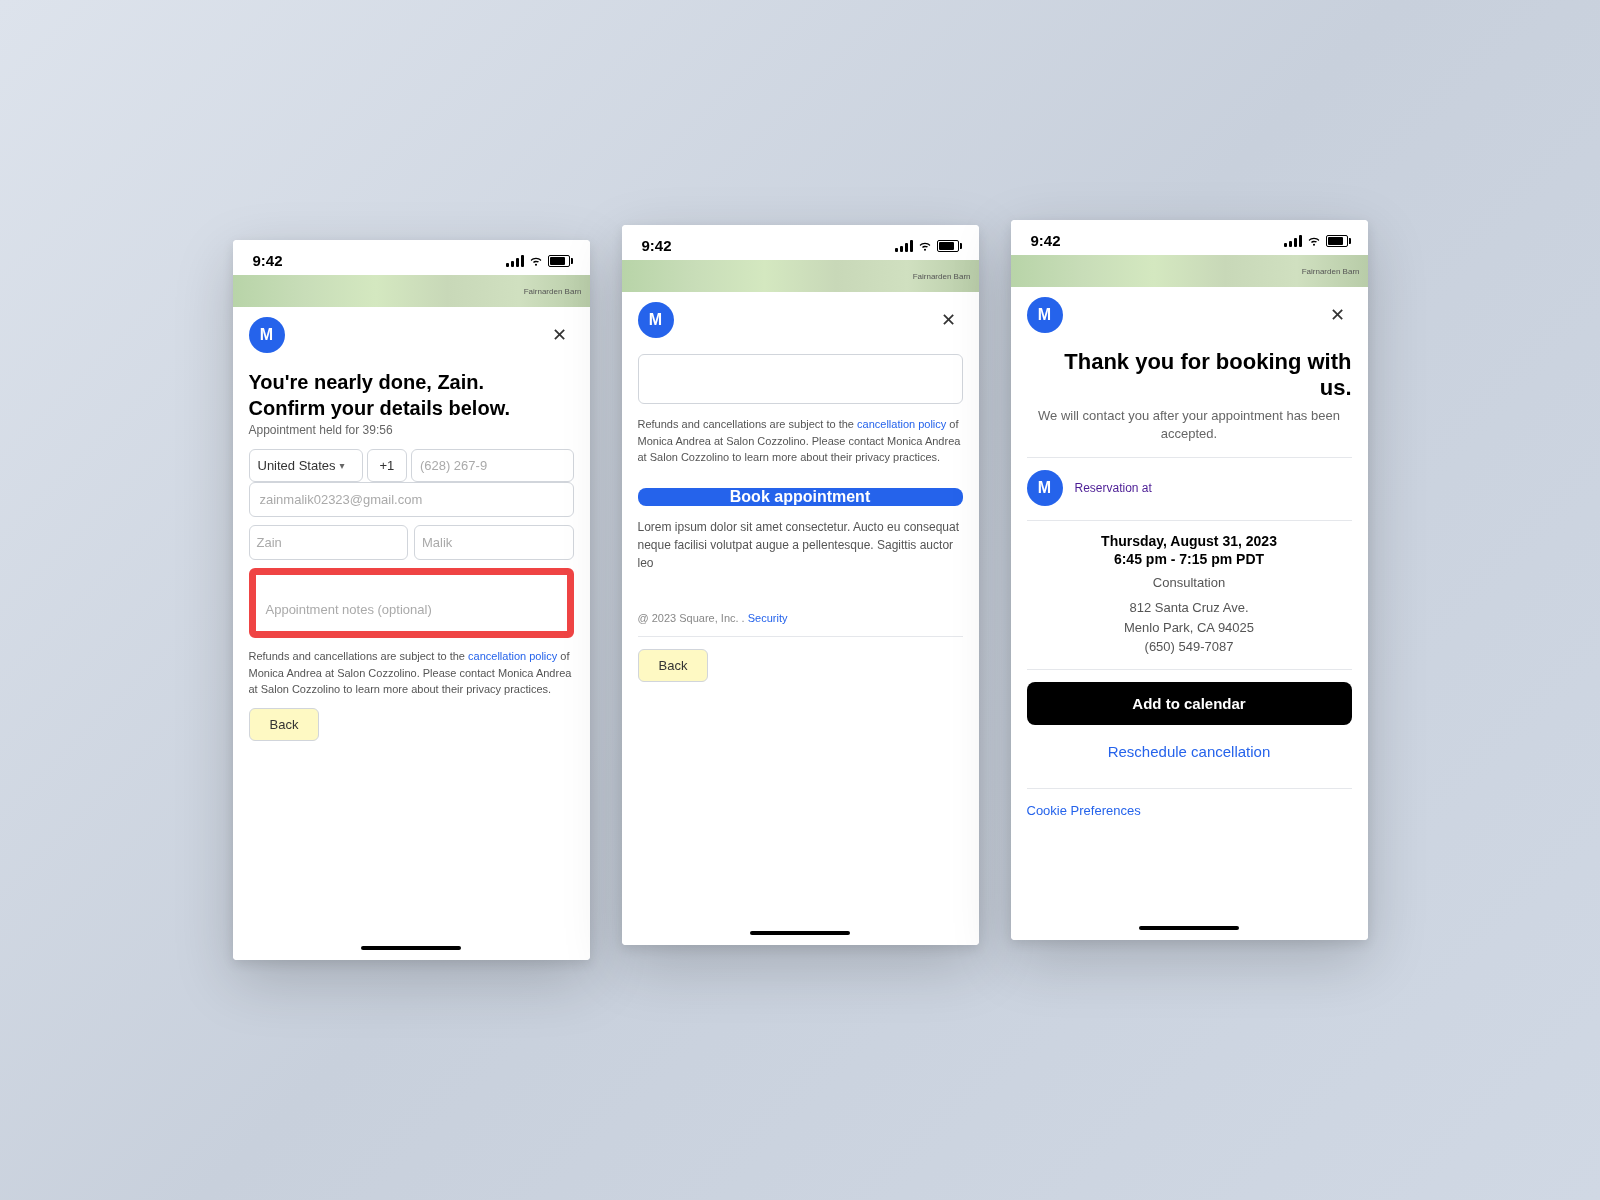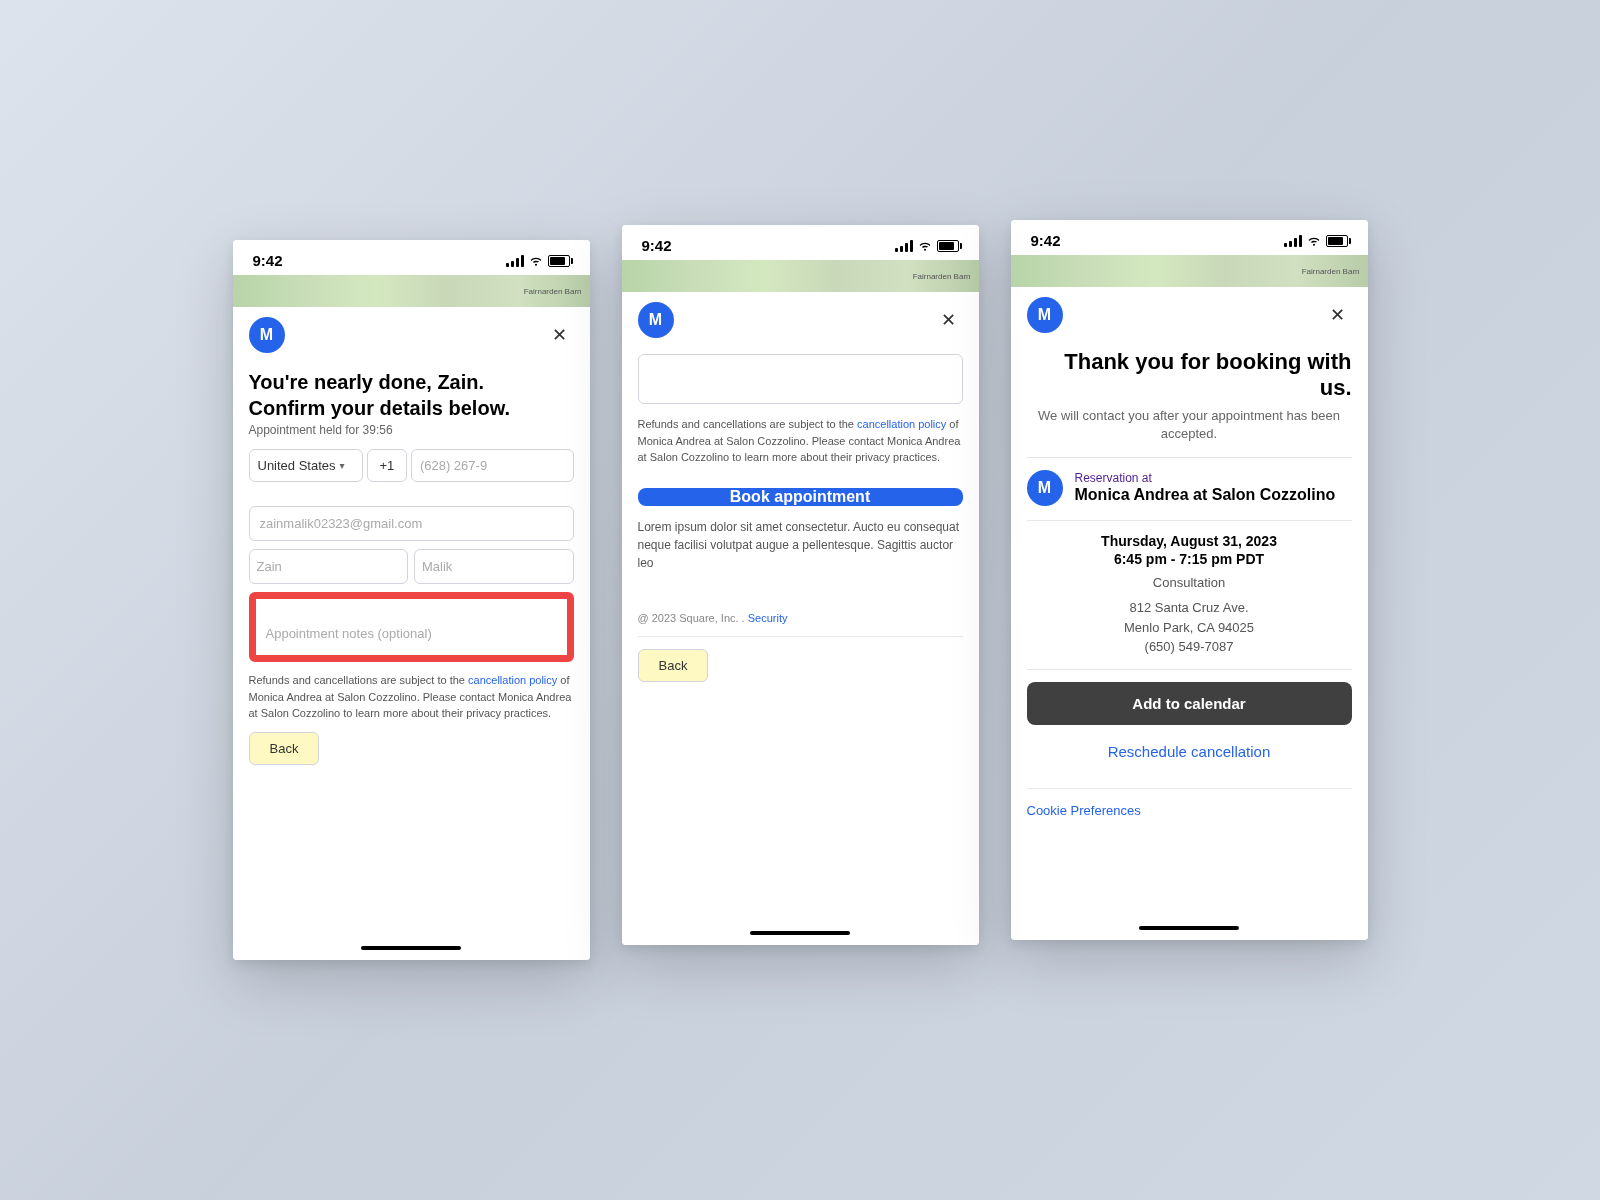--- a/index.html
+++ b/index.html
@@ -173,21 +173,21 @@
 
     .appointment-timer {
       font-size: 12px;
       color: #666;
       margin-bottom: 12px;
     }
 
     .phone-input-group {
       display: flex;
       gap: 4px;
-      margin-bottom: 24px;
+      margin-bottom: 0;
     }
 
     .country-select {
       display: flex;
       align-items: center;
       border: 1px solid #d1d5db;
       border-radius: 6px;
       padding: 8px 8px;
       font-size: 13px;
       color: #333;
@@ -374,21 +374,21 @@
     }
 
     .appt-address {
       font-size: 13px;
       color: #555;
       line-height: 1.5;
     }
 
     .add-calendar-btn {
       width: 100%;
-      background: #404040;
+      background: #000000;
       color: white;
       border: none;
       border-radius: 8px;
       padding: 13px;
       font-size: 15px;
       font-weight: 600;
       cursor: pointer;
       margin-bottom: 10px;
     }
 
@@ -589,21 +589,20 @@
   <div class="screen-content">
     <div class="thank-you-title">Thank you for booking with us.</div>
     <div class="thank-you-sub">We will contact you after your appointment has been accepted.</div>
 
     <div class="divider"></div>
 
     <div class="reservation-row">
       <div class="avatar">M</div>
       <div class="reservation-info">
         <div class="reservation-at">Reservation at</div>
-        <div class="salon-name">Monica Andrea at Salon Cozzolino</div>
       </div>
     </div>
 
     <div class="divider"></div>
 
     <div class="appt-details">
       <div class="appt-date">Thursday, August 31, 2023</div>
       <div class="appt-date">6:45 pm - 7:15 pm PDT</div>
       <div class="appt-service">Consultation</div>
       <div class="appt-address">

